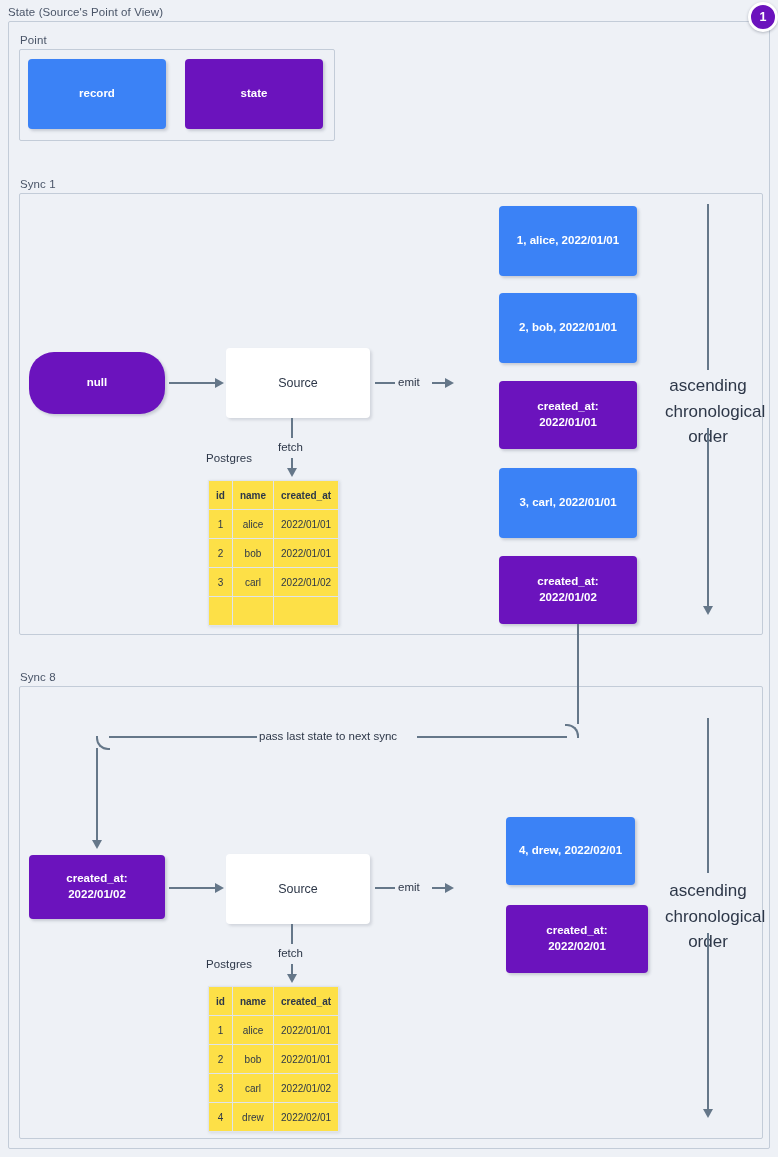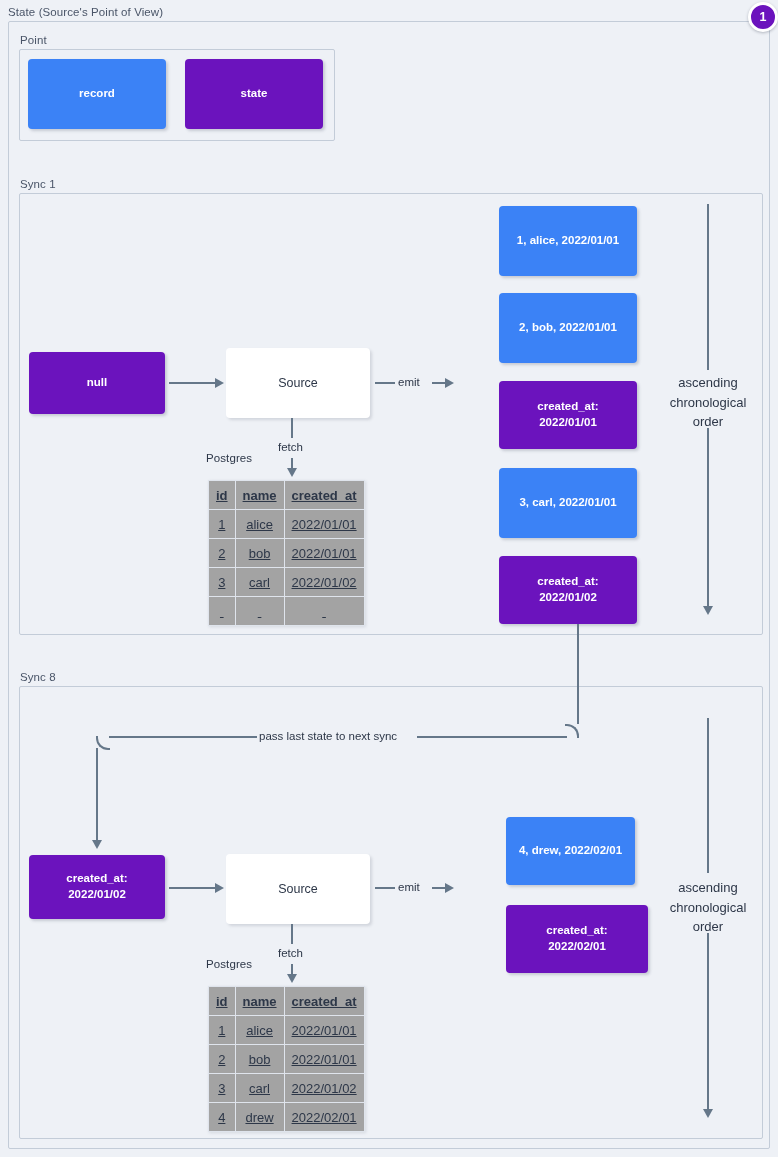--- a/index.html
+++ b/index.html
@@ -52,25 +52,24 @@
     color: #2d3748;
     font-weight: normal;
     font-size: 12.5px;
     box-shadow: 2px 2px 3px rgba(60,70,90,.16);
   }
 
   
   table.db {
     position: absolute;
     border-collapse: collapse;
-    background: #a3a3a3;
-    font-size: 13px;
+    background: #fde047;
+    font-size: 10px;
     color: #2d3748;
     box-shadow: 1px 1px 3px rgba(60,70,90,.14);
-    text-decoration: underline;
   }
   table.db th, table.db td {
     border: 1px solid #dfe4ec;
     text-align: center;
     height: 29px;
     padding: 0 7px;
     white-space: nowrap;
   }
   table.db th { font-weight: bold; }
   table.db td.empty { color: transparent; }
@@ -102,21 +101,21 @@
     position: absolute;
     font-size: 11.5px;
     color: #2d3748;
     background: #eef1f6;
     padding: 0 3px;
     white-space: nowrap;
     line-height: 1.35;
   }
   .side-label {
     position: absolute;
-    font-size: 13px;
+    font-size: 17px;
     color: #2d3748;
     text-align: center;
     line-height: 1.5;
     background: #eef1f6;
     padding: 2px 3px;
   }
 
   
   .elbow {
     position: absolute;
@@ -160,21 +159,21 @@
 
   <div class="grp-label" style="left:20px; top:34px;">Point</div>
   <div class="grp-box" style="left:19px; top:49px; width:316px; height:92px;"></div>
 
   <div class="node record" style="left:28px; top:59px; width:138px; height:70px;">record</div>
   <div class="node state" style="left:185px; top:59px; width:138px; height:70px;">state</div>
 
   <div class="grp-label" style="left:20px; top:178px;">Sync 1</div>
   <div class="grp-box" style="left:19px; top:193px; width:744px; height:442px;"></div>
 
-  <div class="node state" style="left:29px; top:352px; width:136px; height:62px;">null</div>
+  <div class="node state" style="left:29px; top:352px; width:136px; height:62px;border-radius:25px;">null</div>
 
   <div class="hline" style="left:169px; top:382px; width:48px;"></div>
   <div class="arrow-r" style="left:215px; top:378px;"></div>
 
   <div class="node plain" style="left:226px; top:348px; width:144px; height:70px;">Source</div>
 
   <div class="vline" style="left:291px; top:418px; height:20px;"></div>
   <div class="edge-label" style="left:275px; top:440px;">fetch</div>
   <div class="vline" style="left:291px; top:458px; height:12px;"></div>
   <div class="arrow-d" style="left:287px; top:468px;"></div>

